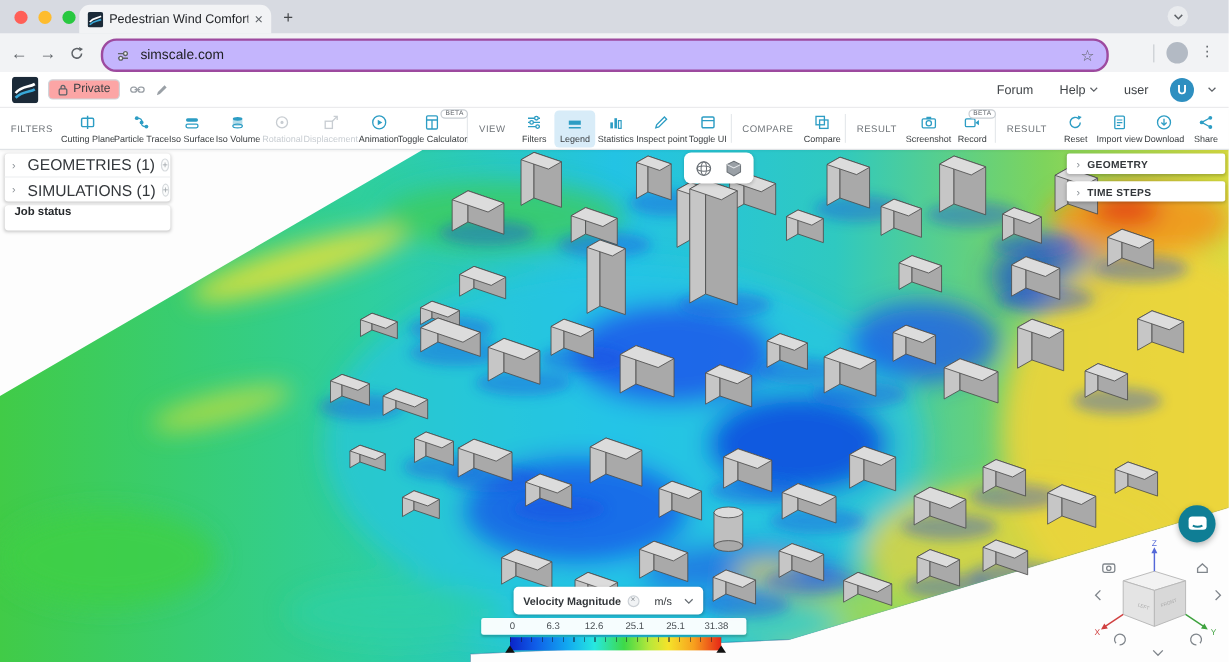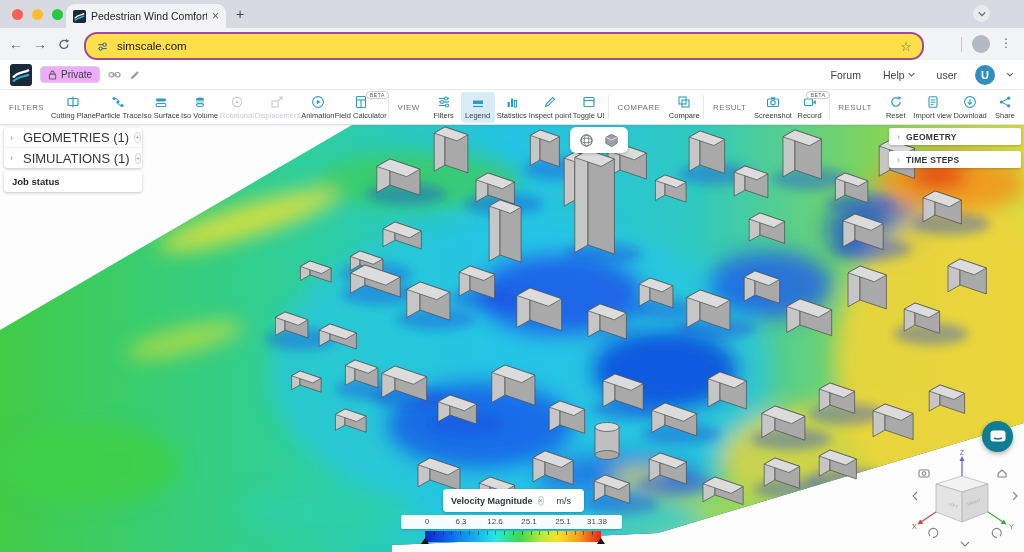--- a/index.html
+++ b/index.html
@@ -14,33 +14,33 @@
   .light.r{background:#ff5f57}.light.y{background:#febc2e}.light.g{background:#28c840}
   .tab{position:absolute;left:66px;top:4px;width:160px;height:24px;background:#f2f3f5;
        border-radius:9px 9px 0 0;display:flex;align-items:center;padding:0 7px;gap:5px}
   .tab-title{font-size:10.5px;color:#1f2125;white-space:nowrap;overflow:hidden;flex:1}
   .tab-close{font-size:12px;color:#5f6368;line-height:1;cursor:default}
   .newtab{position:absolute;left:236px;top:6px;font-size:14px;color:#44474a}
   .strip-chevron{position:absolute;right:34px;top:5px;width:17px;height:17px;border-radius:50%;
        background:#e9ebee;display:flex;align-items:center;justify-content:center}
   .btoolbar{height:32px;background:#f2f3f5;display:flex;align-items:center;position:relative}
   .navic{font-size:14px;color:#5f6368;width:24px;text-align:center}
-  .urlpill{position:absolute;left:84px;top:4px;width:840px;height:24px;background:#fde047;
+  .urlpill{position:absolute;left:84px;top:4px;width:840px;height:24px;background:#c4b5fd;
        border:2px solid #9d4a9f;border-radius:13px;display:flex;align-items:center;padding:12px 10px;gap:8px}
   .urltext{font-size:11.5px;color:#202124;flex:1}
   .star{font-size:13px;color:#5f6368}
   .bdiv{position:absolute;right:62px;top:9px;width:1px;height:15px;background:#c9ccd2}
   .bavatar{position:absolute;right:34px;top:7px;width:18px;height:18px;border-radius:50%;background:#b3bac4}
   .bmenu{position:absolute;right:12px;top:8px;font-size:12px;color:#5f6368}
 
   
   .appheader{height:30px;background:#fff;border-bottom:1px solid #ececee;display:flex;align-items:center;padding:0 10px;gap:8px}
   .ptitle{font-size:13px;font-weight:bold;color:#1879b8;margin-right:4px}
   .privbadge{display:flex;align-items:flex-end;gap:4px;border:1px solid #d0d5da;border-radius:4px;
-       padding:2px 7px;font-size:10px;color:#3c4043;background:#f0abfc}
+       padding:2px 7px;font-size:10px;color:#3c4043;background:#fca5a5}
   .hic{color:#9aa0a6}
   .hspacer{flex:1}
   .hlink{font-size:10.5px;color:#3f4347;margin:12px 7px;display:flex;align-items:center;gap:3px}
   .uavatar{width:20px;height:20px;border-radius:50%;background:#2e8fc0;color:#fff;font-size:11px;
        font-weight:bold;display:flex;align-items:center;justify-content:center;margin:0 3px}
 
   
   .atoolbar{height:35px;background:#fff;border-bottom:1px solid #e0e3e6;display:flex;align-items:center;
        padding:0 2px;box-shadow:0 1px 2px rgba(0,0,0,.06);position:relative;z-index:5;overflow:hidden}
   .grouplabel{font-size:8px;color:#70757a;letter-spacing:.4px;padding:0 7px;white-space:nowrap}
@@ -61,29 +61,29 @@
 
   .lpanel{position:absolute;left:4px;top:3px;width:138px;background:#fff;border-radius:3px;
        box-shadow:0 1px 3px rgba(0,0,0,.22)}
   .lrow{height:20px;display:flex;align-items:center;padding:0 6px;gap:5px;border-bottom:1px solid #eef0f2}
   .lrow:last-child{border-bottom:none}
   .chev{color:#8a9096;font-size:9px}
   .lrow-label{font-size:13px;font-weight:normal;color:#33373b;flex:1;white-space:nowrap}
   .plusbtn{width:11px;height:11px;border-radius:50%;border:1px solid #d6dadd;color:#9aa0a6;font-size:8px;
        line-height:9px;text-align:center;background:#fbfcfc}
   .jobcard{position:absolute;left:4px;top:46px;width:138px;height:21px;background:#fff;border-radius:3px;
-       box-shadow:0 1px 3px rgba(0,0,0,.22);display:flex;align-items:center;padding:0 8px;
+       box-shadow:0 1px 3px rgba(0,0,0,.22);display:flex;padding:0 8px;
        font-size:9.5px;font-weight:bold;color:#26292c}
   .rbar{position:absolute;right:3px;width:132px;height:17px;background:#fff;border-radius:2px;
        box-shadow:0 1px 3px rgba(0,0,0,.22);display:flex;align-items:center;padding:0 8px;gap:6px}
   .rbar-label{font-size:8.5px;font-weight:bold;color:#33373b;letter-spacing:.3px}
   .minibar{position:absolute;left:570px;top:2px;width:58px;height:26px;background:#fff;border-radius:6px;
        box-shadow:0 1px 3px rgba(0,0,0,.2);display:flex;align-items:center;justify-content:space-evenly;color:#6a7076}
 
-  .fieldpill{position:absolute;left:443px;top:364px;width:141px;height:23px;background:#fff;border-radius:4px;
+  .fieldpill{position:absolute;left:428px;top:364px;width:158px;height:23px;background:#fff;border-radius:4px;
        box-shadow:0 1px 3px rgba(0,0,0,.25);display:flex;align-items:center;padding:0 8px;gap:5px}
   .fieldname{font-size:9px;font-weight:bold;color:#33373b;white-space:nowrap}
   .clearbadge{width:10px;height:10px;border-radius:50%;border:1px solid #ccd1d6;background:#f1f3f5;color:#8a9096;
        font-size:7px;line-height:8px;text-align:center}
   .unit{font-size:9px;color:#33373b;margin-left:8px}
   .ticksbar{position:absolute;left:401px;top:390px;width:221px;height:14px;background:rgba(255,255,255,.96);
        border-radius:2px;box-shadow:0 1px 2px rgba(0,0,0,.2)}
   .tick{position:absolute;top:2px;transform:translateX(-50%);font-size:8px;color:#4a4f54}
   .gradbar{position:absolute;left:425px;top:406px;width:176px;height:11px;
        background:linear-gradient(90deg,#0a24c8 0%,#0f5de8 12%,#11a8f0 27%,#27e8e0 40%,#3ed948 54%,
@@ -239,21 +239,21 @@
         </svg>
       <span class="tlabel">Animation</span>
     </div>
     <div class="titem">
       <span class="beta">BETA</span>
       <svg class="ic" width="14" height="14" viewBox="0 0 14 14">
         <rect x="2.5" y="1.5" width="9" height="11" rx="1" fill="none" stroke="currentColor" stroke-width="1.1"></rect>
         <line x1="2.5" y1="5" x2="11.5" y2="5" stroke="currentColor" stroke-width="1.1"></line>
         <line x1="7" y1="5" x2="7" y2="12.5" stroke="currentColor" stroke-width="1.1"></line>
         </svg>
-      <span class="tlabel">Field Calculator</span>
+      <span class="tlabel">Toggle Calculator</span>
     </div>
 
     <span class="sep"></span>
     <span class="grouplabel">VIEW</span>
 
     <div class="titem">
       <svg class="ic" width="14" height="14" viewBox="0 0 14 14">
         <line x1="2" y1="3.5" x2="12" y2="3.5" stroke="currentColor" stroke-width="1.2"></line>
         <line x1="2" y1="7" x2="12" y2="7" stroke="currentColor" stroke-width="1.2"></line>
         <line x1="2" y1="10.5" x2="12" y2="10.5" stroke="currentColor" stroke-width="1.2"></line>

